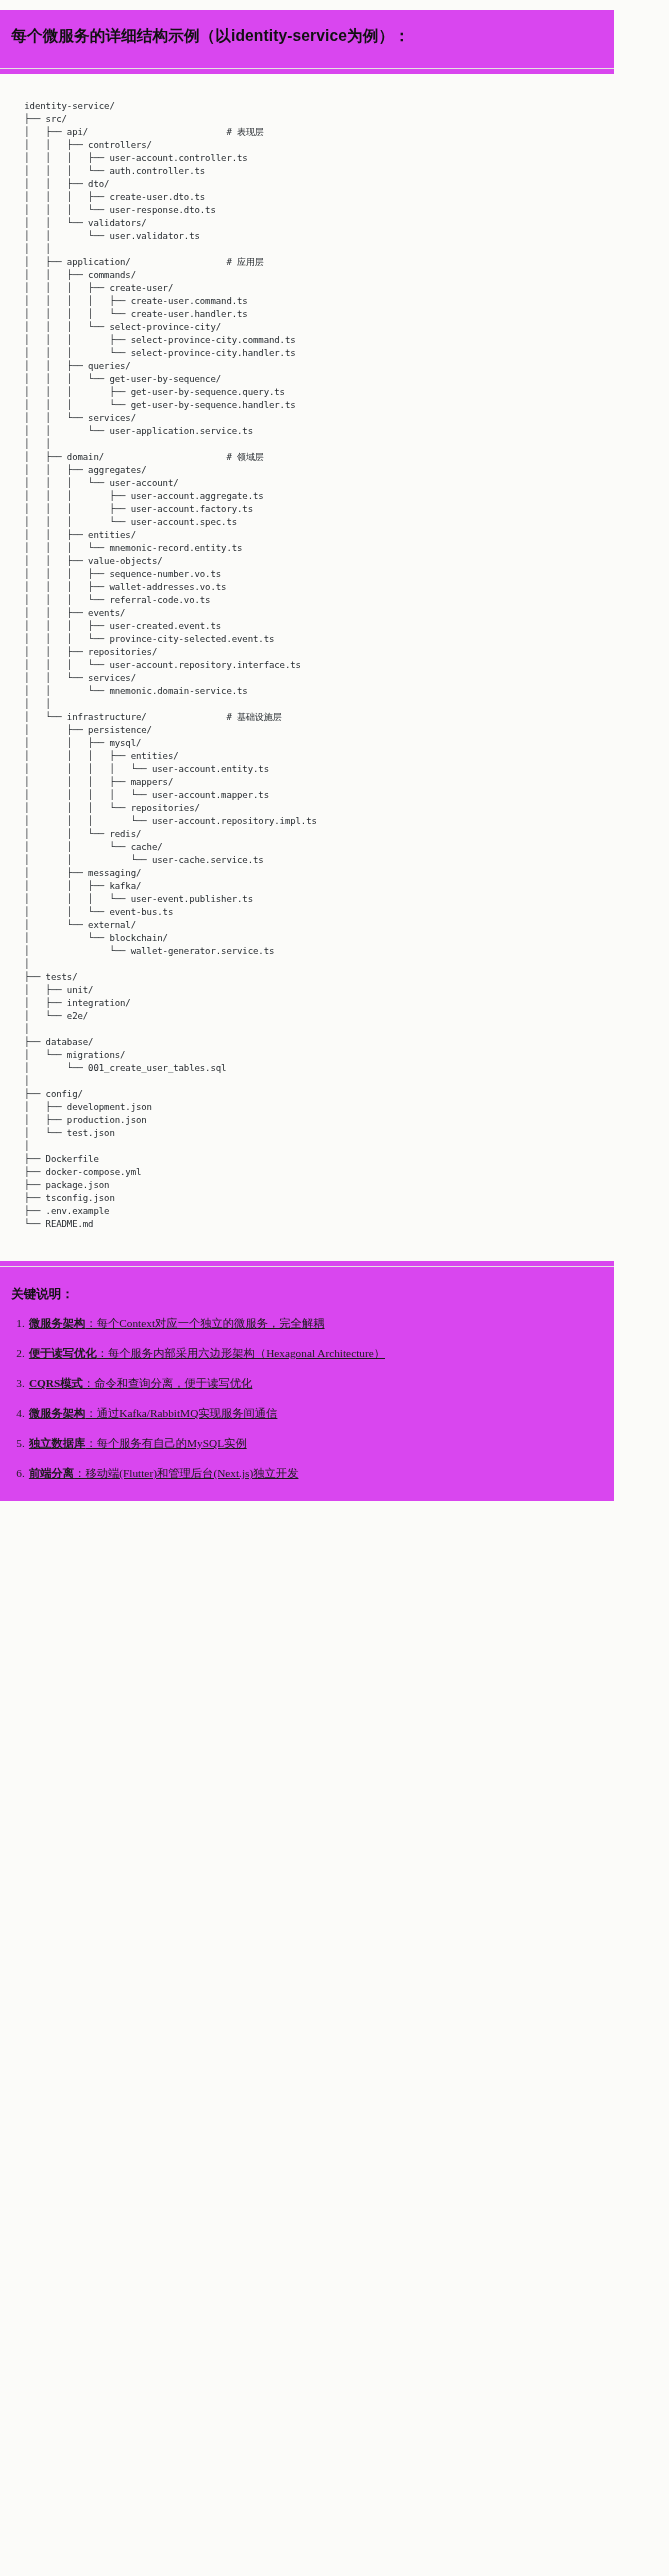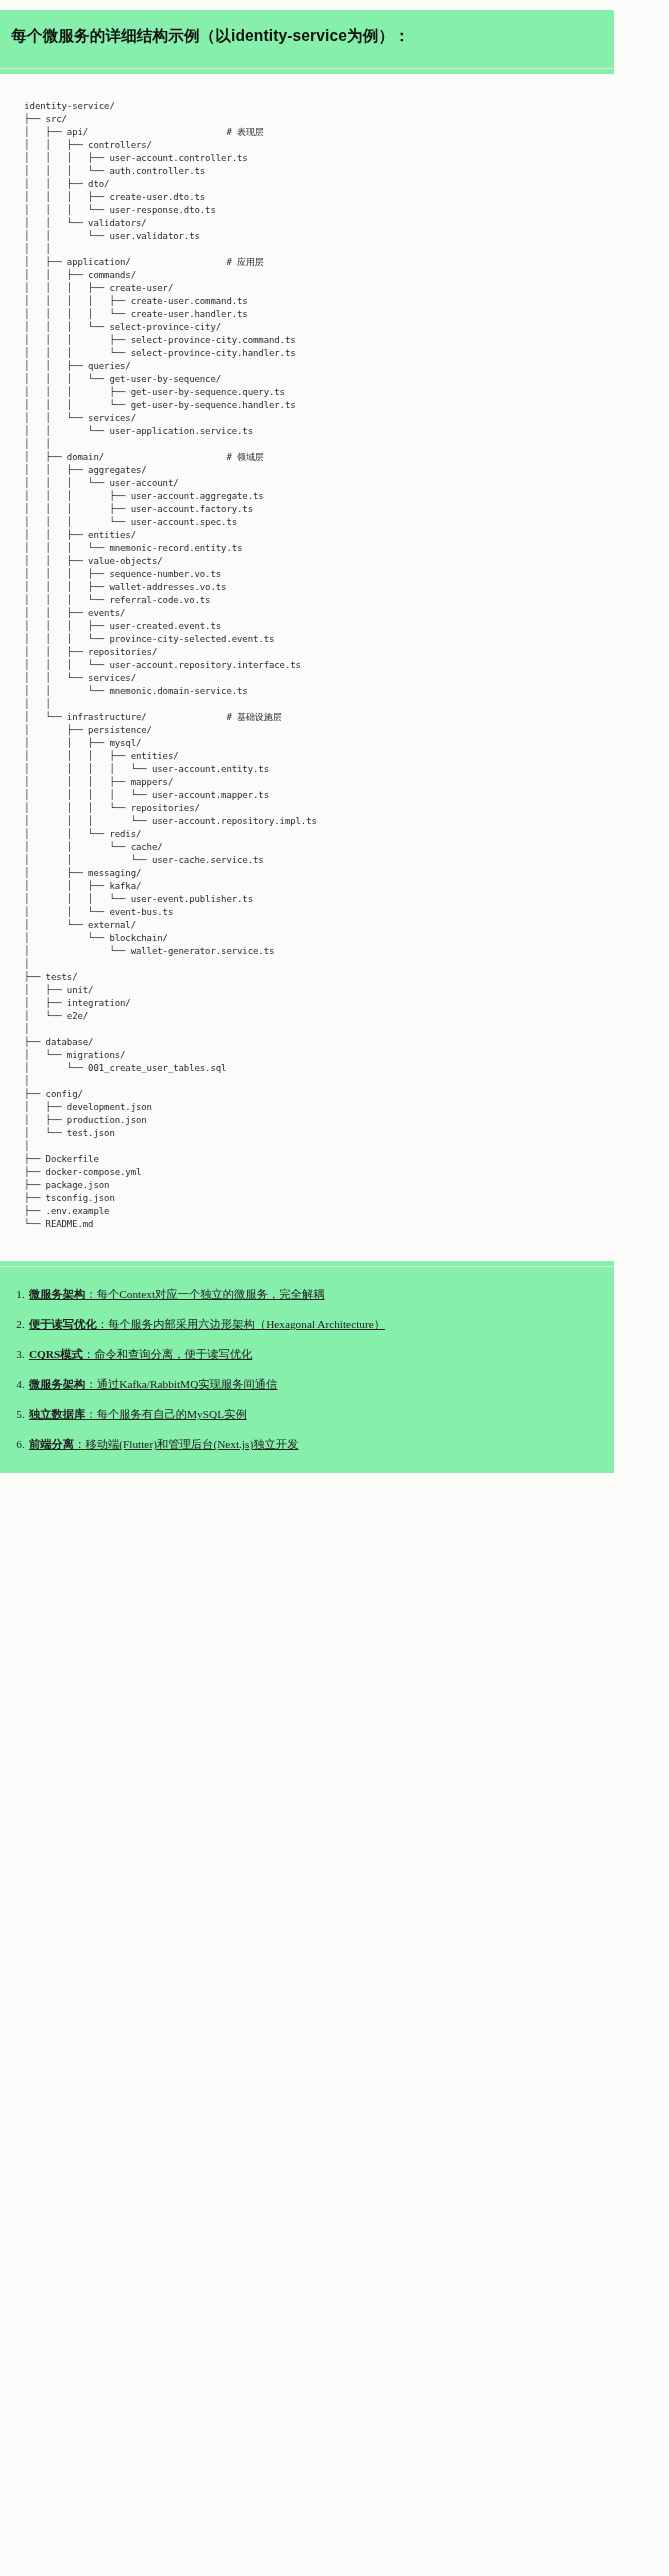--- a/index.html
+++ b/index.html
@@ -11,21 +11,21 @@
   body {
     width: 669px;
     font-family: "Liberation Sans", sans-serif;
     color: #1a1a1a;
     -webkit-font-smoothing: antialiased;
   }
 
   .page {
     width: 614px;
     box-sizing: border-box;
-    background: #86efac;
+    background: #d946ef;
   }
 
   
   .doc-heading {
     font-family: "Liberation Sans", sans-serif;
     font-weight: bold;
     font-size: 15.6px;
     line-height: 1.5;
     color: #111111;
     padding: 13.8px 11.3px 10px 11.3px;
@@ -194,20 +194,21 @@
 ├── docker-compose.yml
 ├── package.json
 ├── tsconfig.json
 ├── .env.example
 └── README.md</pre>
   </div>
 
   <hr class="rule">
 
   <div class="notes">
+    <h2 class="notes-title">关键说明：</h2>
 
     <ol class="notes-list">
       <li>
         <span class="note-term">微服务架构</span><span class="note-body">：每个Context对应一个独立的微服务，完全解耦</span>
       </li>
       <li>
         <span class="note-term">便于读写优化</span><span class="note-body">：每个服务内部采用六边形架构（Hexagonal Architecture）</span>
       </li>
       <li>
         <span class="note-term">CQRS模式</span><span class="note-body">：命令和查询分离，便于读写优化</span>

